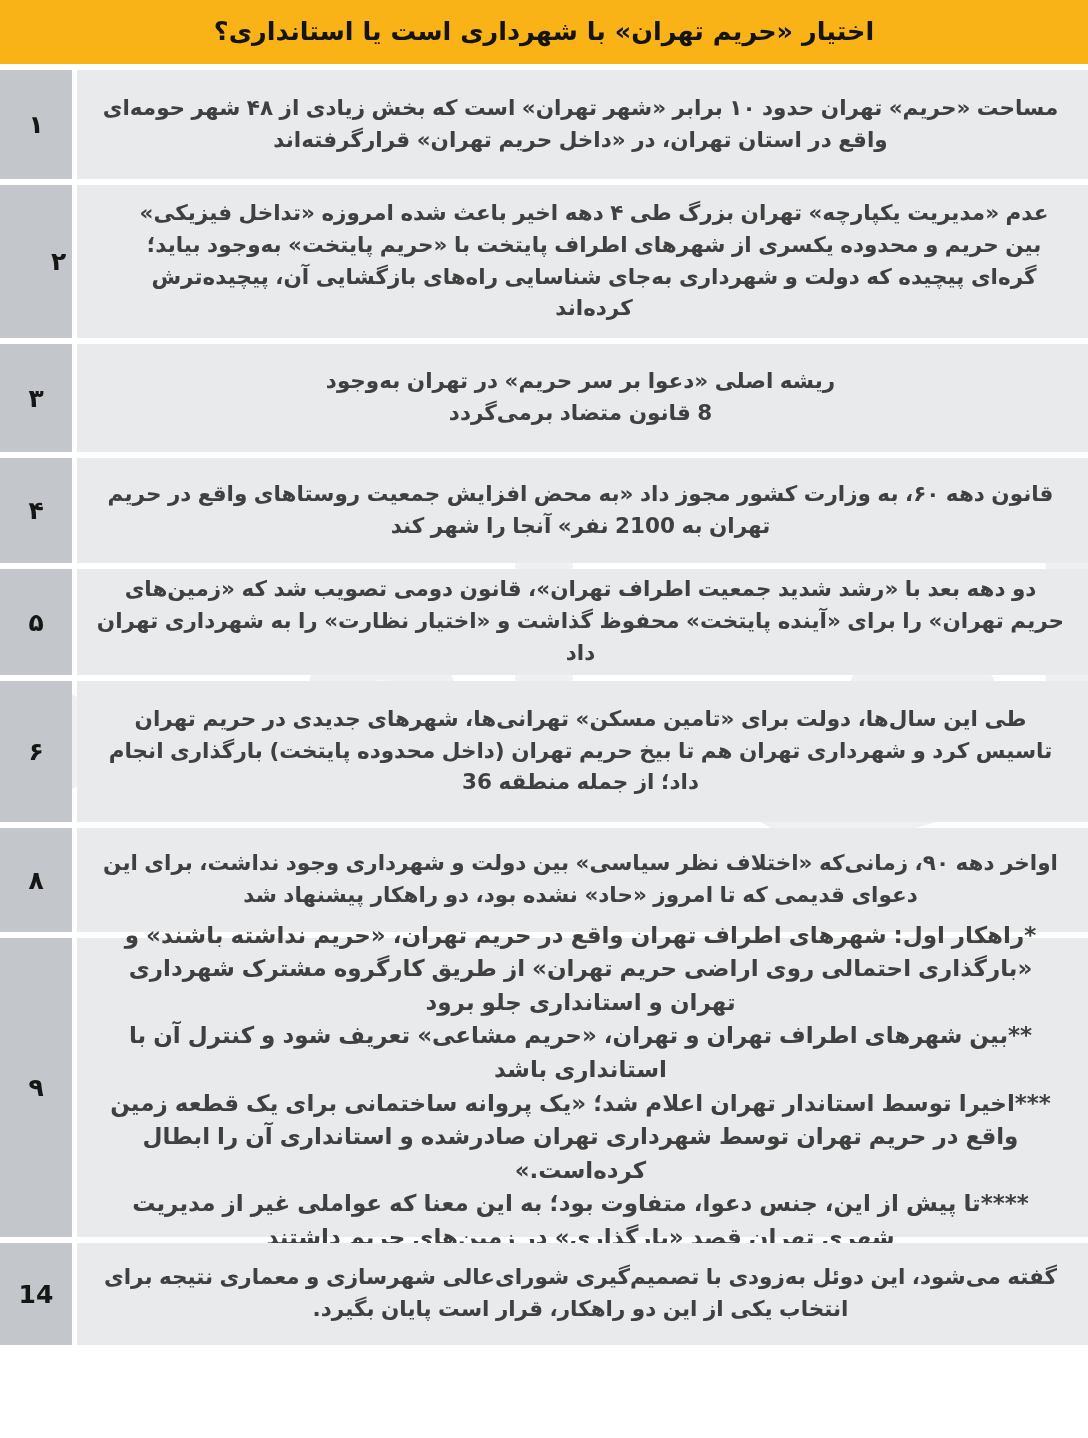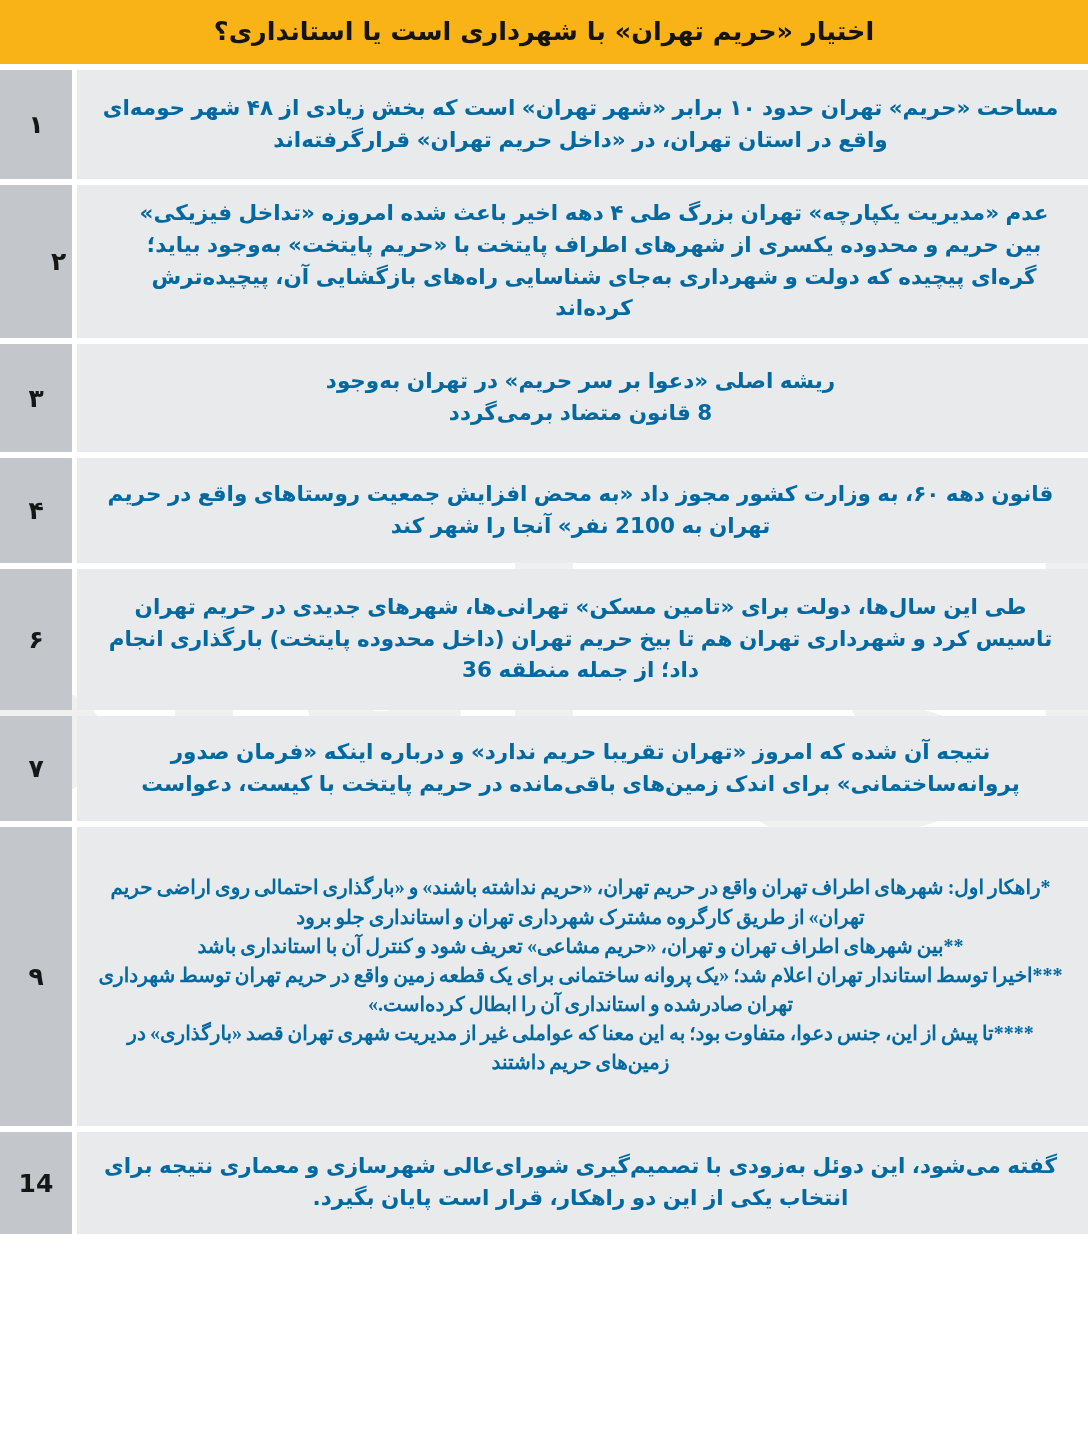--- a/index.html
+++ b/index.html
@@ -88,21 +88,21 @@
     display: flex;
     align-items: center;
     justify-content: center;
     padding: 14px 22px 16px 18px;
     min-width: 0;
   }
 
   .row-text p {
     font-size: 21.5px;
     line-height: 1.48;
-    color: #0369a1;
+    color: #404040;
     text-align: center;
     font-weight: 600;
     letter-spacing: -0.15px;
     white-space: pre-line;
     word-spacing: -1px;
   }
 
   .row-num {
     flex: 0 0 72px;
     width: 72px;
@@ -123,21 +123,21 @@
   .row[data-h="2"]  .row-text, .row[data-h="2"]  .row-num { height: 153px; padding-left: 45px; }
   .row[data-h="3"]  .row-text, .row[data-h="3"]  .row-num { height: 108px; }
   .row[data-h="4"]  .row-text, .row[data-h="4"]  .row-num { height: 105px; }
   .row[data-h="5"]  .row-text, .row[data-h="5"]  .row-num { height: 106px; }
   .row[data-h="6"]  .row-text, .row[data-h="6"]  .row-num { height: 141px; }
   .row[data-h="7"]  .row-text, .row[data-h="7"]  .row-num { height: 105px; }
   .row[data-h="8"]  .row-text, .row[data-h="8"]  .row-num { height: 104px; }
   .row[data-h="9"]  .row-text, .row[data-h="9"]  .row-num { height: 299px; }
   .row[data-h="10"] .row-text, .row[data-h="10"] .row-num { height: 102px; }
 
-  .row[data-h="9"] .row-text p { font-size: 20px; line-height: 1.46; font-family: Liberation Serif, serif; }
+  .row[data-h="9"] .row-text p { font-size: 23px; line-height: 1.46; }
 </style>
 </head>
 <body>
 
 <div id="infographic">
 
   <div class="watermark">
     <span class="watermark-text">دنیای اقتصاد</span>
   </div>
 
@@ -177,39 +177,47 @@
 
     <div class="row" data-h="4">
       <div class="row-text">
         <p>قانون دهه ۶۰، به وزارت کشور مجوز داد «به محض افزایش جمعیت روستاهای واقع در حریم تهران به 2100 نفر» آنجا را شهر کند</p>
       </div>
       <div class="row-num">
         <span>۴</span>
       </div>
     </div>
 
+    <div class="row" data-h="5">
+      <div class="row-text">
+        <p>دو دهه بعد با «رشد شدید جمعیت اطراف تهران»، قانون دومی تصویب شد که «زمین‌های حریم تهران» را برای «آینده پایتخت» محفوظ گذاشت و «اختیار نظارت» را به شهرداری تهران داد</p>
+      </div>
+      <div class="row-num">
+        <span>۵</span>
+      </div>
+    </div>
 
     <div class="row" data-h="6">
       <div class="row-text">
         <p>طی این سال‌ها، دولت برای «تامین مسکن» تهرانی‌ها، شهرهای جدیدی در حریم تهران تاسیس کرد و شهرداری تهران هم تا بیخ حریم تهران (داخل محدوده پایتخت) بارگذاری انجام داد؛ از جمله منطقه 36</p>
       </div>
       <div class="row-num">
         <span>۶</span>
       </div>
     </div>
 
-    <div class="row" data-h="7">
-      <div class="row-text">
-        <p>نتیجه آن شده که امروز «تهران تقریبا حریم ندارد» و درباره اینکه «فرمان صدور پروانه‌ساختمانی» برای اندک زمین‌های باقی‌مانده در حریم پایتخت با کیست، دعواست</p>
-      </div>
-      <div class="row-num">
-        <span>۷</span>
-      </div>
-    </div>
-
+
+    <div class="row" data-h="8">
+      <div class="row-text">
+        <p>اواخر دهه ۹۰، زمانی‌که «اختلاف نظر سیاسی» بین دولت و شهرداری وجود نداشت، برای این دعوای قدیمی که تا امروز «حاد» نشده بود، دو راهکار پیشنهاد شد</p>
+      </div>
+      <div class="row-num">
+        <span>۸</span>
+      </div>
+    </div>
 
     <div class="row" data-h="9">
       <div class="row-text">
         <p>*راهکار اول: شهرهای اطراف تهران واقع در حریم تهران، «حریم نداشته باشند» و «بارگذاری احتمالی روی اراضی حریم تهران» از طریق کارگروه مشترک شهرداری تهران و استانداری جلو برود
 **بین شهرهای اطراف تهران و تهران، «حریم مشاعی» تعریف شود و کنترل آن با استانداری باشد
 ***اخیرا توسط استاندار تهران اعلام شد؛ «یک پروانه ساختمانی برای یک قطعه زمین واقع در حریم تهران توسط شهرداری تهران صادرشده و استانداری آن را ابطال کرده‌است.»
 ****تا پیش از این، جنس دعوا، متفاوت بود؛ به این معنا که عواملی غیر از مدیریت شهری تهران قصد «بارگذاری» در زمین‌های حریم داشتند</p>
       </div>
       <div class="row-num">
         <span>۹</span>

